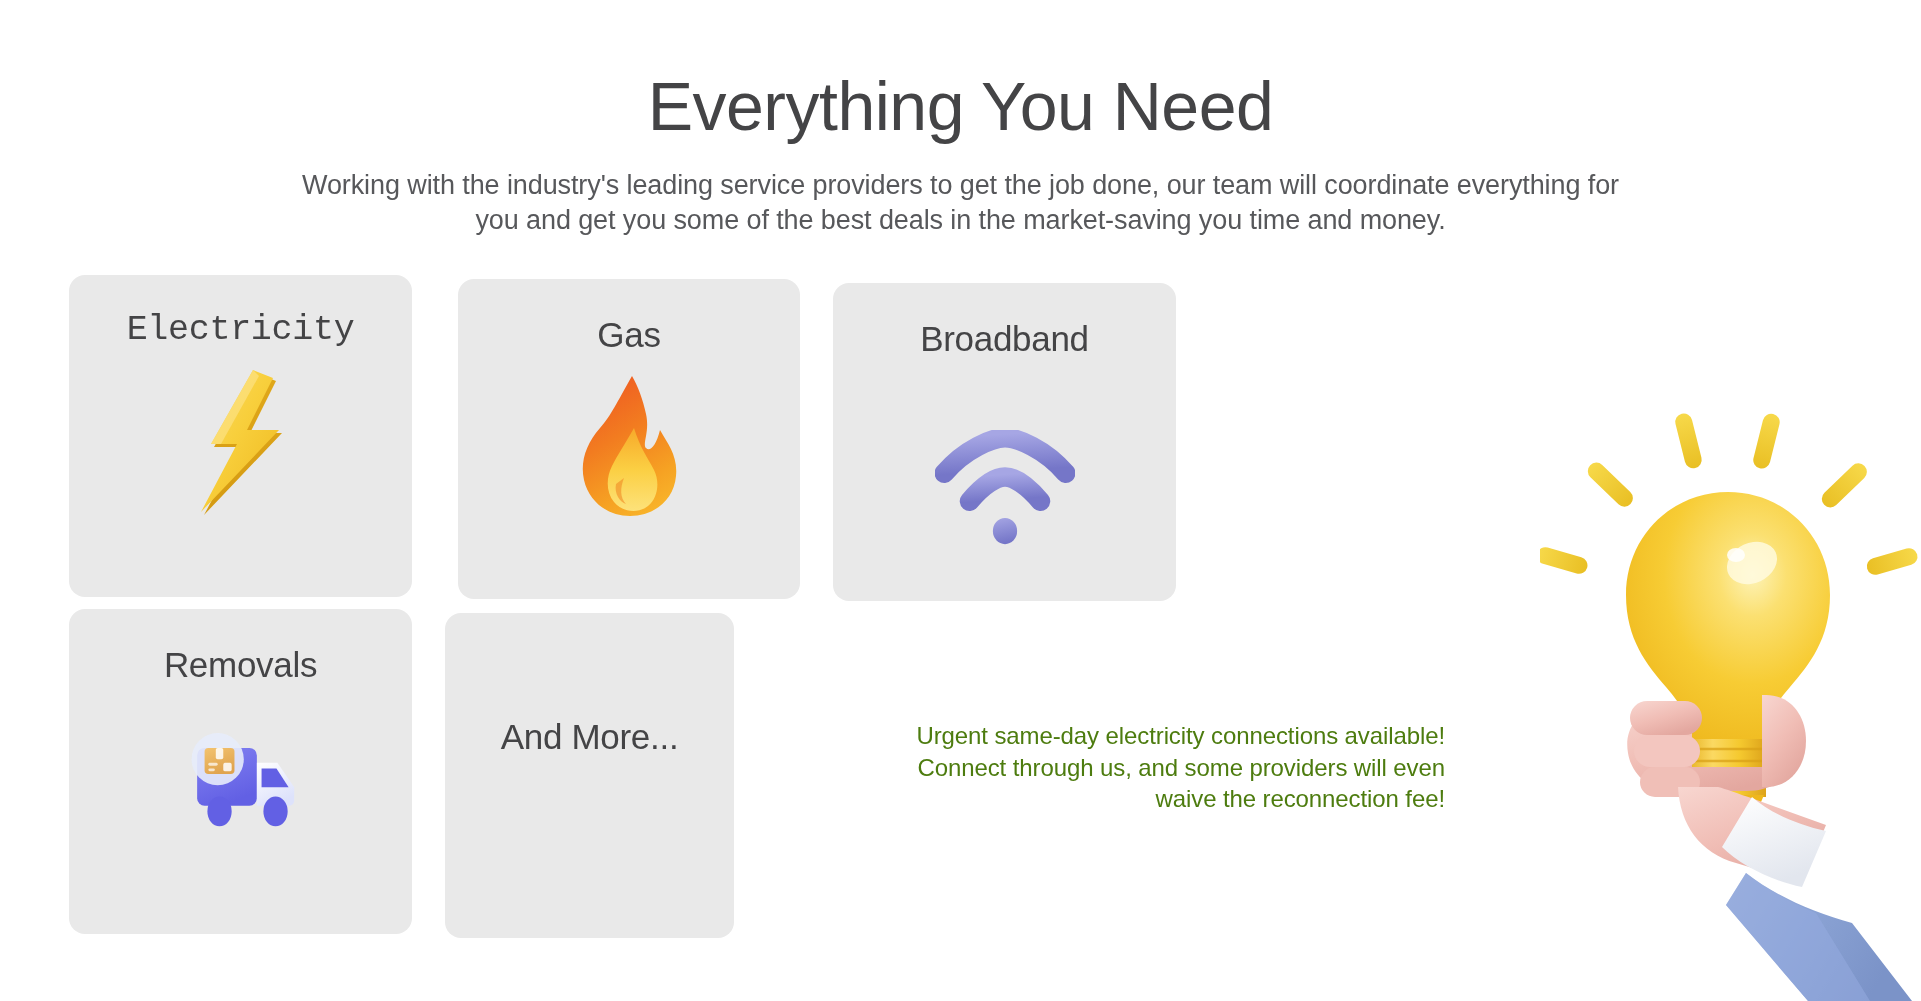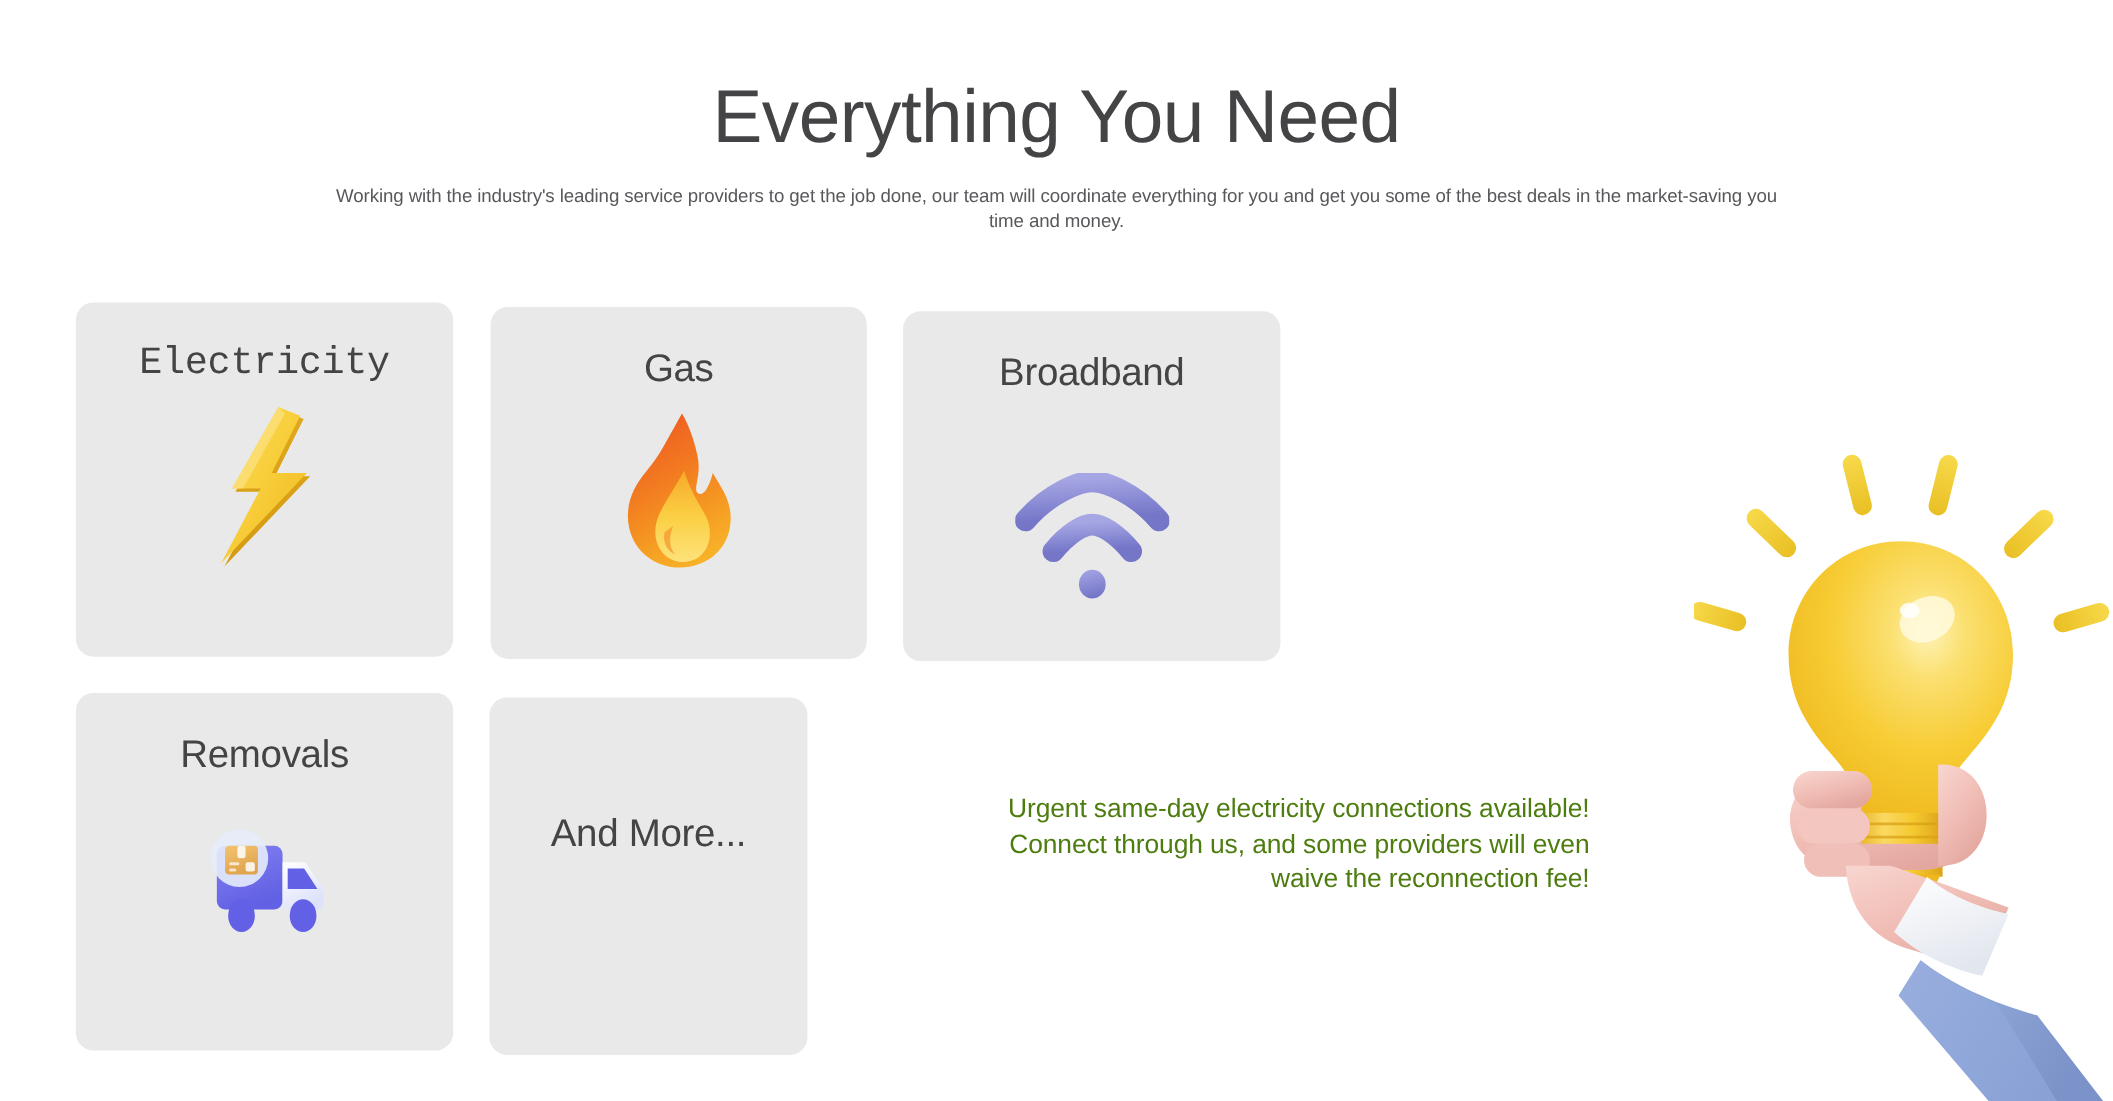--- a/index.html
+++ b/index.html
@@ -37,55 +37,55 @@
     font-weight: 400;
     letter-spacing: -0.5px;
     color: #444446;
     line-height: 1.0;
     font-family: "Liberation Sans", sans-serif;
   }
   .page-subtitle {
     margin: 0 auto;
     padding-top: 28px;
     width: 1340px;
-    font-size: 17px;
+    font-size: 27px;
     font-weight: 500;
     color: #57585b;
     line-height: 1.29;
     letter-spacing: -0.1px;
   }
 
   
   .cards {
     position: absolute;
     left: 69px;
     top: 275px;
     width: 1470px;
   }
   .card-row {
     position: absolute;
     left: 0;
     display: flex;
   }
   .card-row.row-1 { top: 0px; }
-  .card-row.row-2 { top: 355px; }
+  .card-row.row-2 { top: 334px; }
 
   .card {
     background: #e9e9e9;
     border-radius: 16px;
     position: relative;
     box-sizing: border-box;
     display: flex;
     flex-direction: column;
     align-items: center;
   }
 
   
   .card-electricity { width: 343px; height: 322px; margin-top: 0px; font-family: Liberation Mono, monospace; }
-  .card-gas         { width: 342px; height: 320px; margin-top: 4px; margin-left: 34px; align-items: center; }
+  .card-gas         { width: 342px; height: 320px; margin-top: 4px; margin-left: 46px; align-items: center; }
   .card-broadband   { width: 343px; height: 318px; margin-top: 8px; margin-left: 33px; gap: 41px; }
   .card-paytv       { width: 343px; height: 318px; margin-top: 11px; margin-left: 33px; }
 
   .card-removals    { width: 343px; height: 325px; margin-top: 0px; }
   .card-more        { width: 289px; height: 325px; margin-top: 4px; margin-left: 33px; }
 
   .card-label {
     font-size: 35px;
     font-weight: 400;
     color: #444446;

